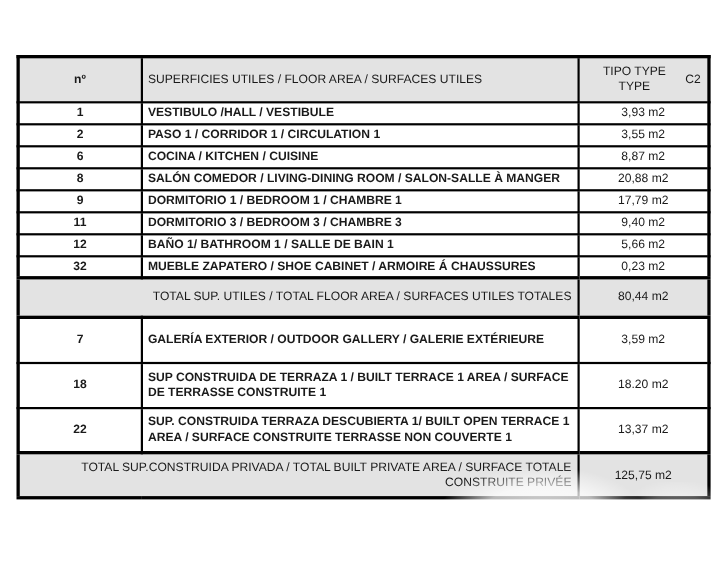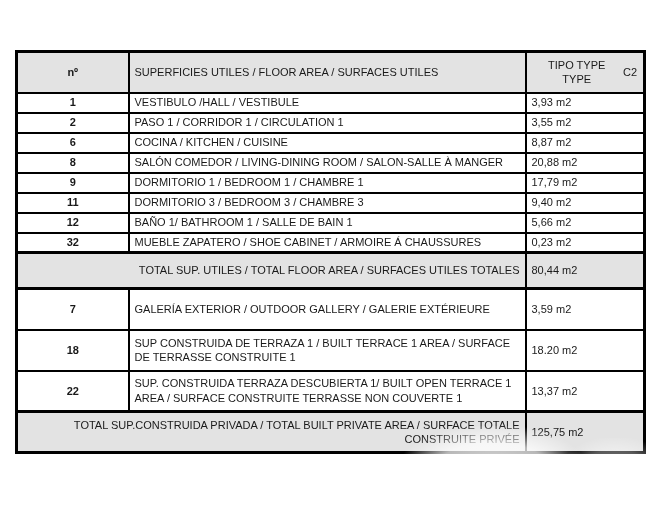--- a/index.html
+++ b/index.html
@@ -22,22 +22,22 @@
     overflow:hidden;
   }
   thead tr{height:41px;}
   th{background:#e3e3e3;font-weight:normal;text-align:left;}
   th.c-numh{text-align:center;font-weight:bold;}
   th.c-type{padding:1px 6px;}
   .type-inner{display:flex;align-items:center;justify-content:space-between;}
   .type-label{text-align:center;flex:1;}
   .type-value{font-weight:normal;padding-left:2px;}
   td.c-num{text-align:center;font-weight:bold;}
-  td.c-desc{text-align:left;}
-  td.c-val{text-align:left;}
+  td.c-desc{text-align:left;font-weight:bold;}
+  td.c-val{text-align:center;}
   td.c-merged{text-align:right;}
   tr.r-item{height:20px;}
   tr.r-total{height:36px;}
   tr.r-total td{background:#e3e3e3;border-top-width:3px;border-bottom-width:3px;}
   tr.r-section{height:39px;}
   tr.r-section td{border-top-width:3px;border-bottom-width:3px;}
   tr.r-tall{height:41px;}
   
   .watermark{
     position:absolute;pointer-events:none;

